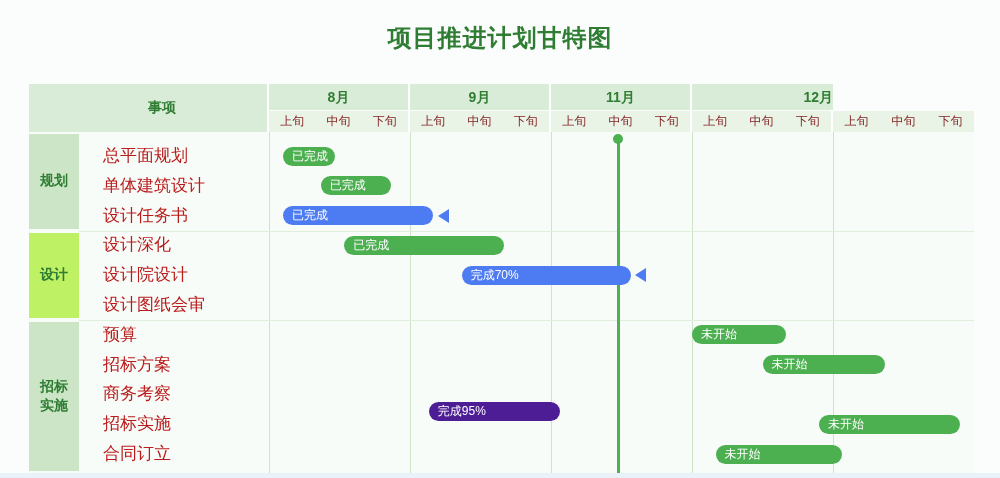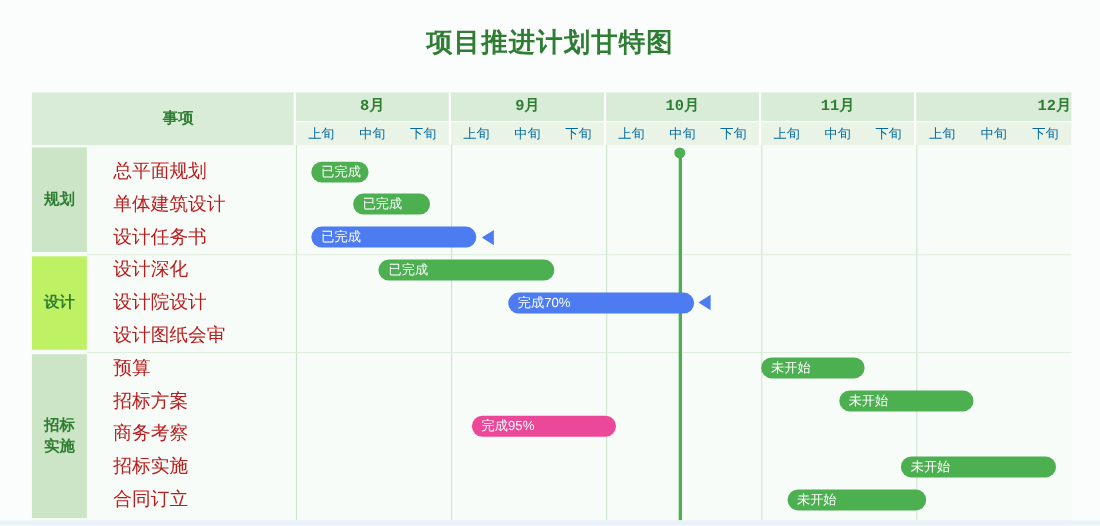--- a/index.html
+++ b/index.html
@@ -6,30 +6,30 @@
   html,body { width:1000px; height:478px; }
   body { font-family:"Liberation Sans","DejaVu Sans",sans-serif; background:#f6faf8; }
   .page { position:relative; width:1000px; height:478px; background:#fbfdfc; overflow:hidden; }
   .title { position:absolute; top:22px; left:0; width:100%; text-align:center;
            font-size:24px; font-weight:bold; color:#2e7d32; letter-spacing:1px; }
   .gantt { position:absolute; left:29px; top:84px; width:945px; height:389px; }
   .item-header { position:absolute; left:0; top:0; width:240px; height:48px;
            background:#d9ecd7; color:#2e7d32; font-weight:bold; font-size:14px;
            display:flex; align-items:center; justify-content:center;
            border-right:2px solid #ffffff;padding-left:28px; }
-  .months-row { position:absolute; left:240px; top:0; width:718px; height:26px; display:flex;font-family:Liberation Mono, monospace; }
+  .months-row { position:absolute; left:240px; top:0; width:718px; height:26px; display:flex; }
   .month-cell { width:141px; height:26px; background:#d9ecd7; color:#2e7d32;
            font-weight:bold; font-size:14px; text-align:center; line-height:26px;
            border-right:2px solid #ffffff; }
   .month-cell:last-child { border-right:none;text-align:right; }
   .periods-row { position:absolute; left:240px; top:27px; width:705px; height:21px; display:flex; }
   .period-group { width:141px; height:21px; background:#e9f4e7; display:flex;
            border-right:2px solid #ffffff; }
   .period-group:last-child { border-right:none; }
-  .period-cell { width:47px; text-align:center; line-height:21px; font-size:12px; color:#0369a1; }
+  .period-cell { width:47px; text-align:center; line-height:21px; font-size:12px; color:#7f1d1d; }
   .body { position:absolute; left:0; top:48px; width:945px; height:341px; background:#f8fcf8; }
   .vline { position:absolute; width:1px; background:#cde4cb; top:48px; height:341px; }
   .hline { position:absolute; left:50px; width:895px; height:1px; background:#dfeedd; }
   .cat-cell { position:absolute; left:0; width:50px; background:#cbe5c6; color:#2f7d33;
            font-weight:bold; font-size:14px; display:flex; align-items:center;
            justify-content:center; text-align:center; line-height:1.4; padding:0 7px; }
   .task-label { position:absolute; left:74px; height:18px; line-height:18px;
            font-size:17px; color:#b91c1c; white-space:nowrap; }
   .bar { position:absolute; height:19px; border-radius:10px; color:#ffffff;
            font-size:12px; line-height:19px; padding-left:9px; white-space:nowrap;
@@ -45,21 +45,20 @@
 
 <div class="page">
   <div class="title">项目推进计划甘特图</div>
 
   <div class="gantt">
     <div class="body" id="gantt-body"></div>
     <div class="item-header">事项</div>
     <div class="months-row" id="months-row">
         <div class="month-cell">8月</div>
         <div class="month-cell">9月</div>
-        <div class="month-cell">10月</div>
         <div class="month-cell">11月</div>
         <div class="month-cell">12月</div>
       </div>
     <div class="periods-row" id="periods-row">
         <div class="period-group">
           <div class="period-cell">上旬</div>
           <div class="period-cell">中旬</div>
           <div class="period-cell">下旬</div>
         </div>
         <div class="period-group">
@@ -108,19 +107,19 @@
       <div class="today-dot" style="left: 584.21px; top: 50px; background: rgb(76, 175, 80);"></div>
       <div class="bar" style="left: 254.1px; width: 51.7px; top: 62.5px; background: rgb(76, 175, 80);">已完成</div>
       <div class="bar" style="left: 291.7px; width: 70.5px; top: 92.3px; background: rgb(76, 175, 80);">已完成</div>
       <div class="bar" style="left: 254.1px; width: 150.4px; top: 122.1px; background: rgb(77, 123, 242);">已完成</div>
       <div class="marker" style="left: 408.5px; top: 124.6px; border-right: 11px solid rgb(77, 123, 242);"></div>
       <div class="bar" style="left: 315.2px; width: 159.8px; top: 151.9px; background: rgb(76, 175, 80);">已完成</div>
       <div class="bar" style="left: 432.7px; width: 169.2px; top: 181.7px; background: rgb(77, 123, 242);">完成70%</div>
       <div class="marker" style="left: 605.9px; top: 184.2px; border-right: 11px solid rgb(77, 123, 242);"></div>
       <div class="bar" style="left: 663px; width: 94px; top: 241.3px; background: rgb(76, 175, 80);">未开始</div>
       <div class="bar" style="left: 733.5px; width: 122.2px; top: 271.1px; background: rgb(76, 175, 80);">未开始</div>
-      <div class="bar" style="left: 399.8px; width: 131.6px; top: 294px; background: #ec4899;">完成95%</div>
+      <div class="bar" style="left: 399.8px; width: 131.6px; top: 318px; background: #4c1d95;">完成95%</div>
       <div class="bar" style="left: 789.9px; width: 141px; top: 330.7px; background: rgb(76, 175, 80);">未开始</div>
       <div class="bar" style="left: 686.5px; width: 126.9px; top: 360.5px; background: rgb(76, 175, 80);">未开始</div>
     </div>
 
   <div class="bottom-strip"></div>
 </div>
 
 </body></html>

